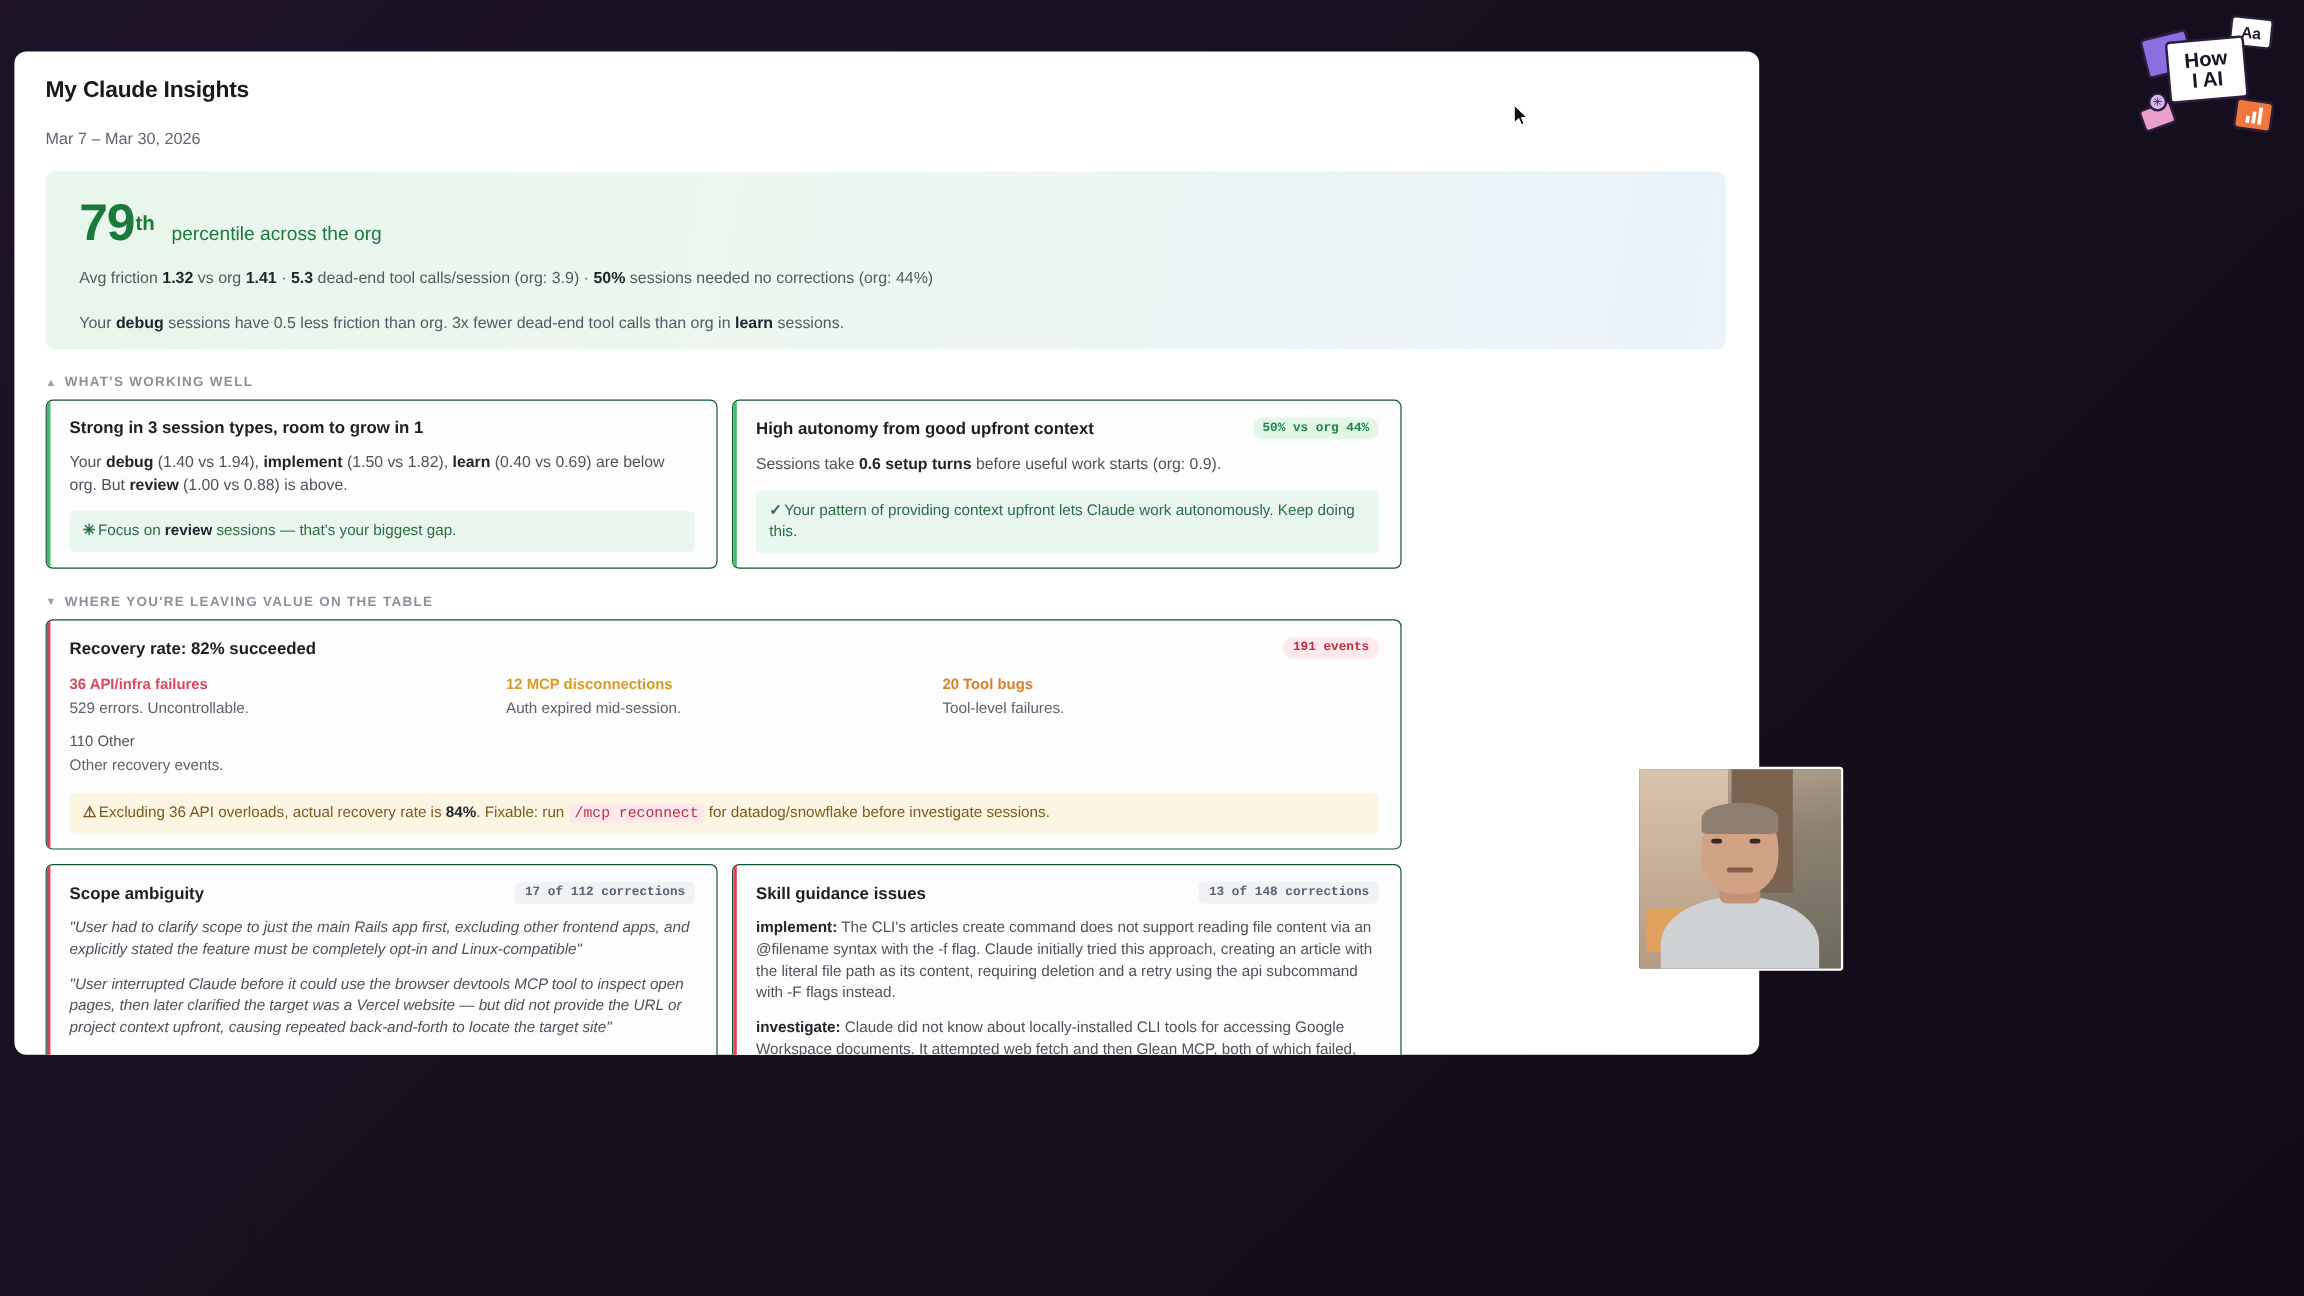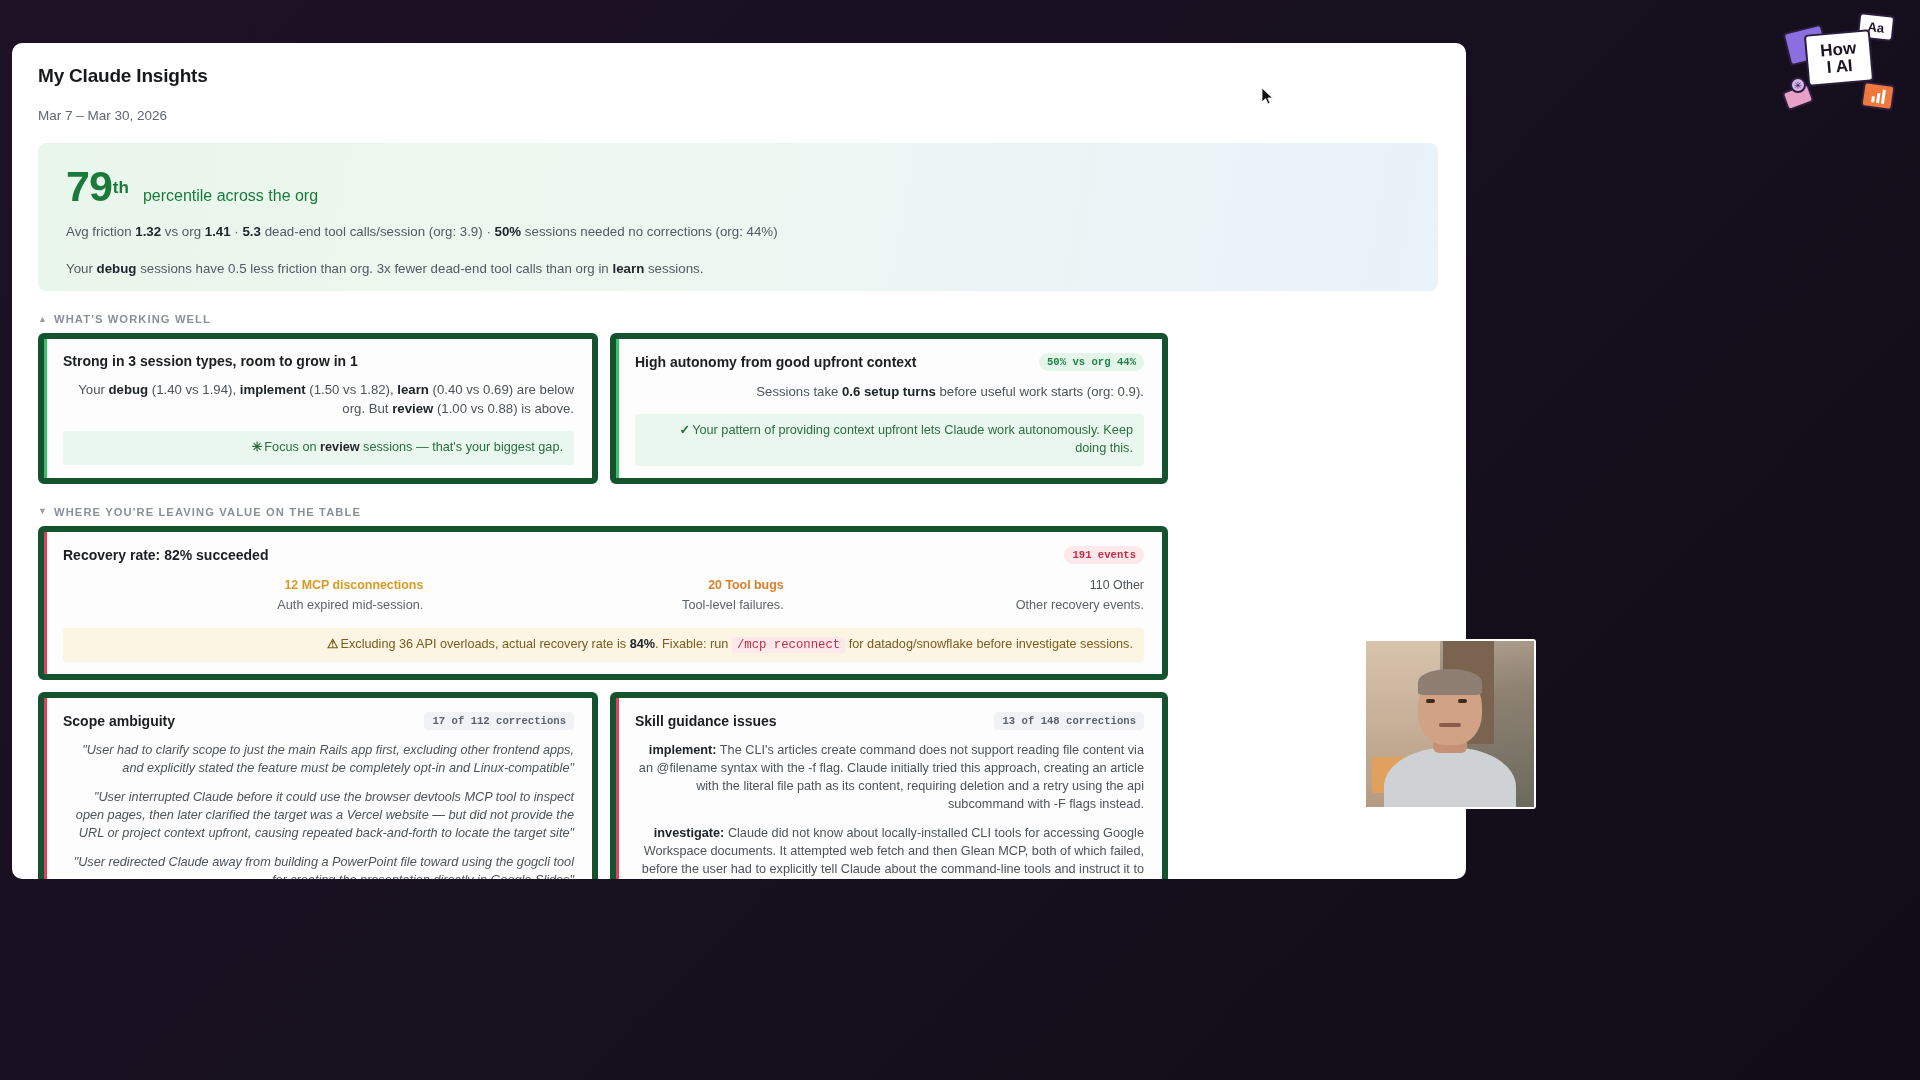--- a/index.html
+++ b/index.html
@@ -98,26 +98,25 @@
     display: flex;
     align-items: center;
     gap: 6px;
   }
   .tri { font-size: 9px; line-height: 1; color: #9aa0a8; }
 
   
   .row { display: flex; gap: 12px; }
   .card {
     background: #fdfdfd;
-    border: 6px solid #14532d;
+    border: 1px solid #14532d;
     border-radius: 6px;
     position: relative;
     padding: 14px 18px 12px 19px;
     overflow: hidden;
-    text-align: right;
   }
   .card::before {
     content: "";
     position: absolute;
     left: 0; top: 0; bottom: 0;
     width: 3px;
   }
   .card.good::before { background: #3cbf6b; }
   .card.bad::before  { background: #e0405c; }
 
@@ -384,20 +383,24 @@
         <span class="tri">▼</span>
         <span>WHERE YOU'RE LEAVING VALUE ON THE TABLE</span>
       </div>
 
       <div class="card bad" style="width:1130px;">
         <div class="card-head">
           <span class="card-title">Recovery rate: 82% succeeded</span>
           <span class="badge red">191 events</span>
         </div>
         <div class="rec-grid">
+          <div>
+            <div class="rec-label red">36 API/infra failures</div>
+            <div class="rec-sub">529 errors. Uncontrollable.</div>
+          </div>
           <div>
             <div class="rec-label amber">12 MCP disconnections</div>
             <div class="rec-sub">Auth expired mid-session.</div>
           </div>
           <div>
             <div class="rec-label orange">20 Tool bugs</div>
             <div class="rec-sub">Tool-level failures.</div>
           </div>
           <div>
             <div class="rec-label grey">110 Other</div>

